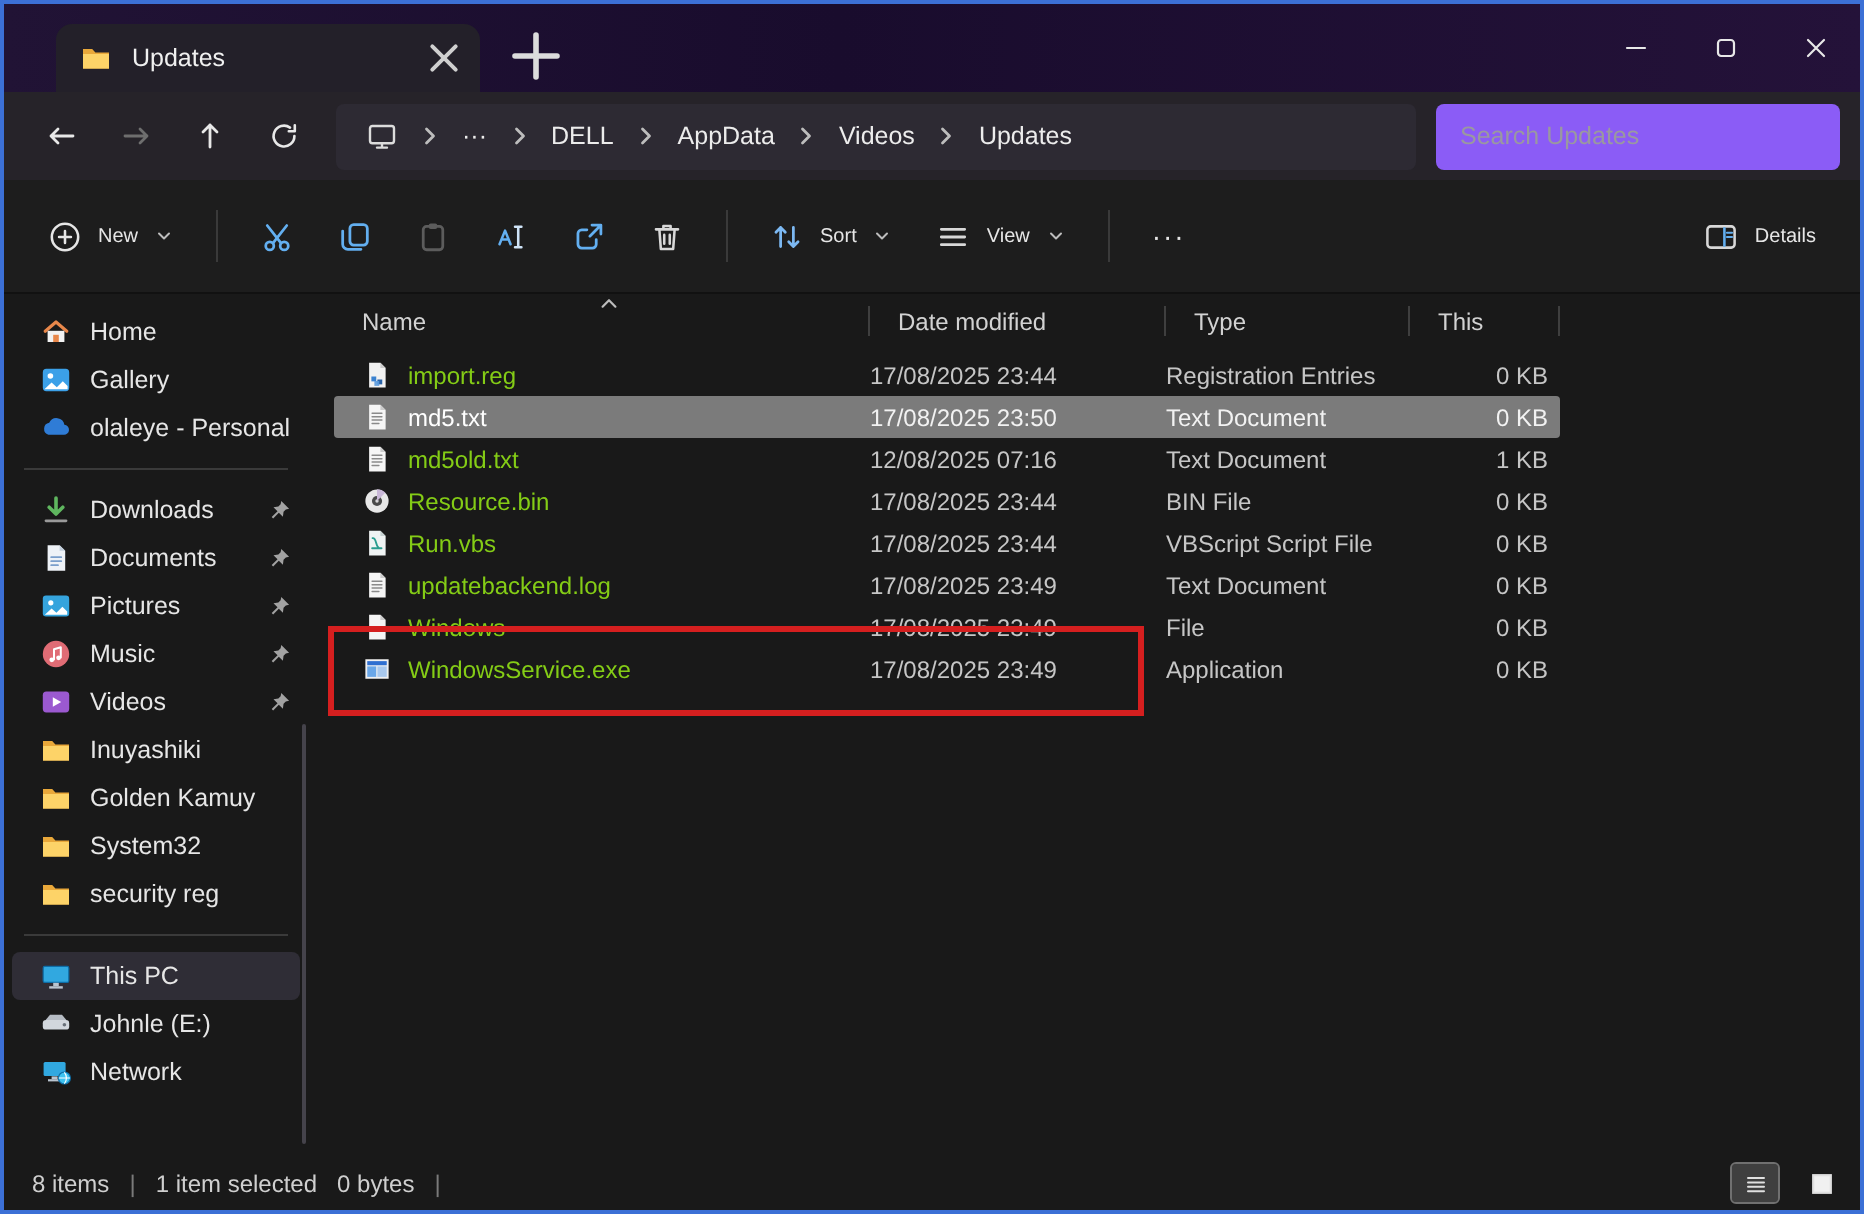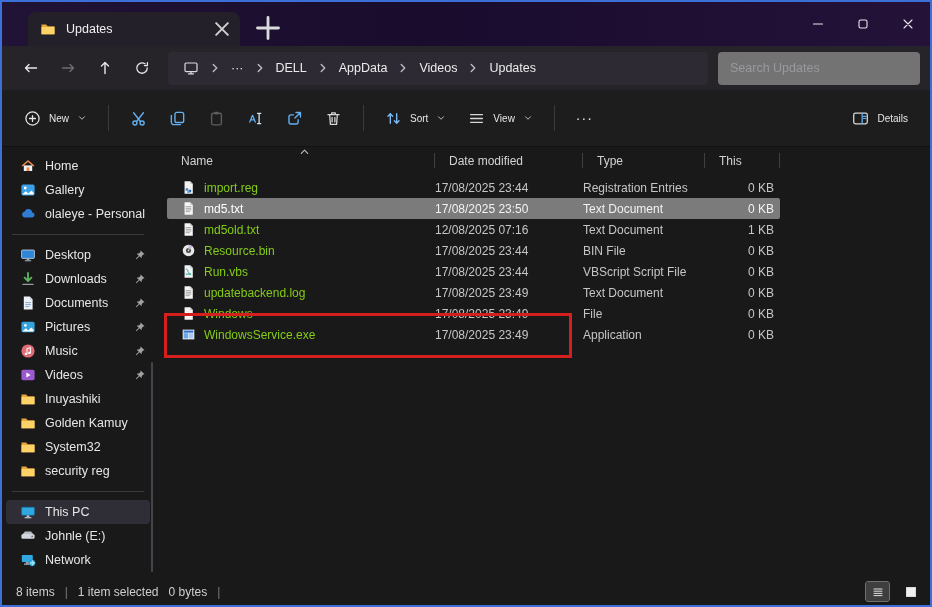--- a/index.html
+++ b/index.html
@@ -38,21 +38,21 @@
   }
   .nav-btn { width: 37px; height: 33px; display:flex; align-items:center; justify-content:center; border-radius:4px; flex:none; }
   .nav-btn.disabled svg path { stroke: #6e6e6e; }
   .addressbar {
     height: 33px; background:#2d2a33; border-radius:4px; flex: 1;
     margin-left: 8px; display:flex; align-items:center; padding: 0 6px; font-size:12.5px;
   }
   .crumb { padding: 0 9px; height: 26px; display:flex; align-items:center; border-radius:4px; color:#ececec; white-space:nowrap; }
   .crumb-sep { width: 14px; height: 14px; display:flex; align-items:center; justify-content:center; color:#b5b5b5; flex:none; }
   .searchbar {
-    width: 202px; height: 33px; background:#737373; border-radius:4px;
+    width: 202px; height: 33px; background:#8b5cf6; border-radius:4px;
     margin-left: 10px; display:flex; align-items:center; padding:0 12px; flex:none;
   }
   .searchbar input {
     width: 100%; background: transparent; border: none; outline: none;
     color:#e6e6e6; font-size:12.5px; font-family: inherit;
   }
   .searchbar input::placeholder { color:#9a98a0; }
   
   .toolbar {
     height: 57px; flex: none; background:#1d1d1d; border-bottom: 1px solid #111;
@@ -363,35 +363,20 @@
               <svg viewBox="0 0 16 16">
                 <path d="M4.2 11.4h7.6a2.5 2.5 0 0 0 .4-5 4 4 0 0 0-7.6-1A3.1 3.1 0 0 0 4.2 11.4z" fill="#2f7cd6"></path>
               </svg>
             </span>
             <span class="sb-label">olaleye - Personal</span>
           </div>
           <div class="sb-sep"></div>
           <div class="sb-item">
             <span class="icon16">
               <svg viewBox="0 0 16 16">
-                <rect x="1.6" y="3" width="12.8" height="8.4" rx="1" fill="#2f86d6" stroke="#c9d4e0" stroke-width="0.8"></rect>
-                <rect x="6.6" y="11.6" width="2.8" height="1.6" fill="#9aa7b5"></rect>
-                <rect x="4.8" y="13.2" width="6.4" height="1.1" fill="#9aa7b5"></rect>
-              </svg>
-            </span>
-            <span class="sb-label">Desktop</span>
-            <span class="pin">
-              <svg viewBox="0 0 16 16">
-                <path d="M9.4 1.8l4.8 4.8-2 .5-1.4 1.4-.4 3-2.5-2.5-3.5 3.6-.9-.9 3.6-3.5L4.6 5.7l3-.4L9 3.9z" fill="#a2a2a2"></path>
-              </svg>
-            </span>
-          </div>
-          <div class="sb-item">
-            <span class="icon16">
-              <svg viewBox="0 0 16 16">
                 <path d="M8 2v7.4M4.6 6.6L8 10l3.4-3.4" stroke="#5fb65f" stroke-width="1.8" stroke-linecap="round" stroke-linejoin="round" fill="none"></path>
                 <path d="M3 13.4h10" stroke="#9a9a9a" stroke-width="1.4" stroke-linecap="round" stroke-linejoin="round" fill="none"></path>
               </svg>
             </span>
             <span class="sb-label">Downloads</span>
             <span class="pin">
               <svg viewBox="0 0 16 16">
                 <path d="M9.4 1.8l4.8 4.8-2 .5-1.4 1.4-.4 3-2.5-2.5-3.5 3.6-.9-.9 3.6-3.5L4.6 5.7l3-.4L9 3.9z" fill="#a2a2a2"></path>
               </svg>
             </span>

